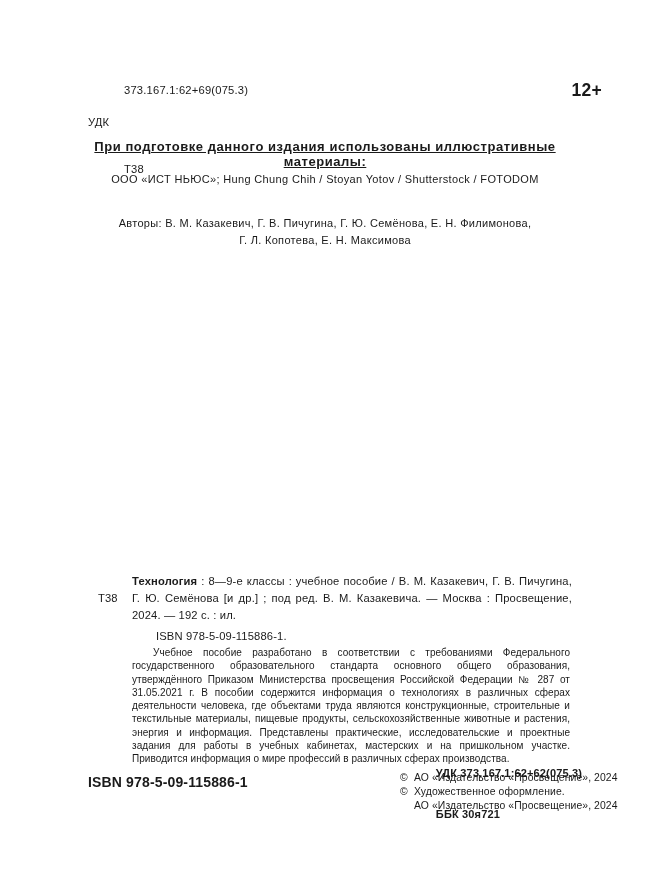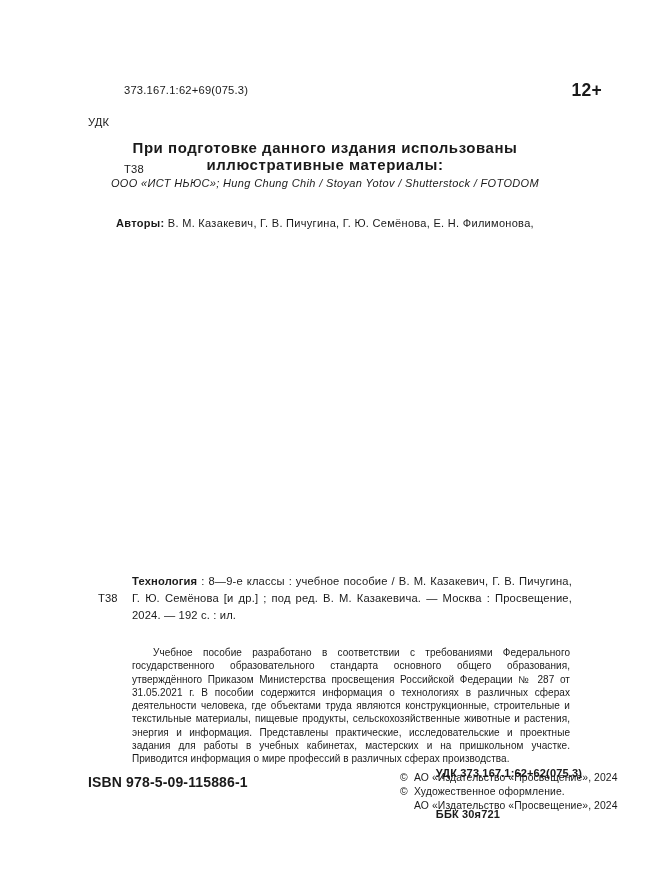--- a/index.html
+++ b/index.html
@@ -57,44 +57,44 @@
 
   
   .credits {
     position: absolute;
     left: 80px;
     right: 80px;
     top: 139px;
     text-align: center;
   }
   .credits .line1 {
-    font-size: 15px;
+    font-size: 13px;
     font-weight: bold;
     letter-spacing: 0.55px;
     margin-bottom: 4px;
+    text-decoration: underline;
   }
   .credits .line2 {
     font-size: 11px;
     letter-spacing: 0.35px;
-    font-style: italic;
   }
 
   
   .authors {
     position: absolute;
     left: 80px;
     right: 80px;
     top: 215px;
     text-align: center;
     font-size: 11px;
     line-height: 17px;
     letter-spacing: 0.3px;
   }
   .authors .label {
-    font-weight: bold;
+    font-weight: normal;
   }
 
   
   .biblio {
     position: absolute;
     left: 98px;
     top: 573px;
     width: 474px;
     font-size: 11.2px;
     line-height: 17.2px;
@@ -197,27 +197,29 @@
 
   <div class="age-rating">12+</div>
 
   <div class="credits">
     <div class="line1">При подготовке данного издания использованы иллюстративные материалы:</div>
     <div class="line2">ООО «ИСТ НЬЮС»; Hung Chung Chih / Stoyan Yotov / Shutterstock / FOTODOM</div>
   </div>
 
   <div class="authors">
     <div><span class="label">Авторы:</span> <span>В. М. Казакевич, Г. В. Пичугина, Г. Ю. Семёнова, Е. Н. Филимонова,</span></div>
+    <div>Г. Л. Копотева, Е. Н. Максимова</div>
   </div>
 
   <div class="biblio">
     <div class="rec">
       <span class="shelfmark">Т38</span>
       <div class="rec-body"><span class="title">Технология</span><span> :  8—9-е классы : учебное пособие  /  В. М. Казакевич, Г. В. Пичугина,  Г. Ю. Семёнова [и др.] ; под ред. В. М. Казакевича. — Москва : Просвещение, 2024. — 192 с. : ил.</span></div>
     </div>
+    <div class="isbn-inner">ISBN 978-5-09-115886-1.</div>
   </div>
 
   <div class="annotation">Учебное пособие разработано в соответствии с требованиями Федерального государственного образовательного стандарта основного общего образования, утверждённого Приказом Министерства просвещения Российской Федерации № 287 от 31.05.2021 г. В пособии содержится информация о технологиях в различных сферах деятельности человека, где объектами труда являются конструкционные, строительные и текстильные материалы, пищевые продукты, сельскохозяйственные животные и растения, энергия и информация. Представлены практические, исследовательские и проектные задания для работы в учебных кабинетах, мастерских и на пришкольном участке. Приводится информация о мире профессий в различных сферах производства.</div>
 
   <div class="classification-bottom">
     <div>УДК 373.167.1:62+62(075.3)</div>
     <div>ББК 30я721</div>
   </div>
 
   <div class="isbn-footer">ISBN 978-5-09-115886-1</div>

